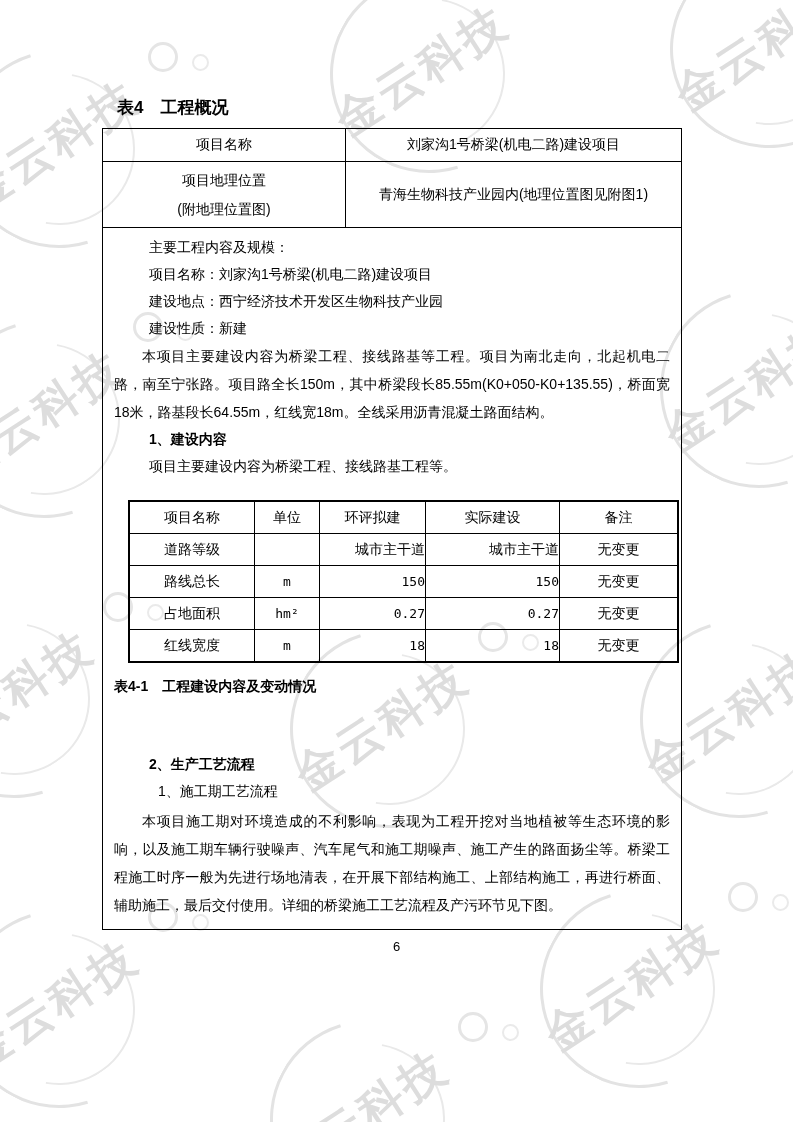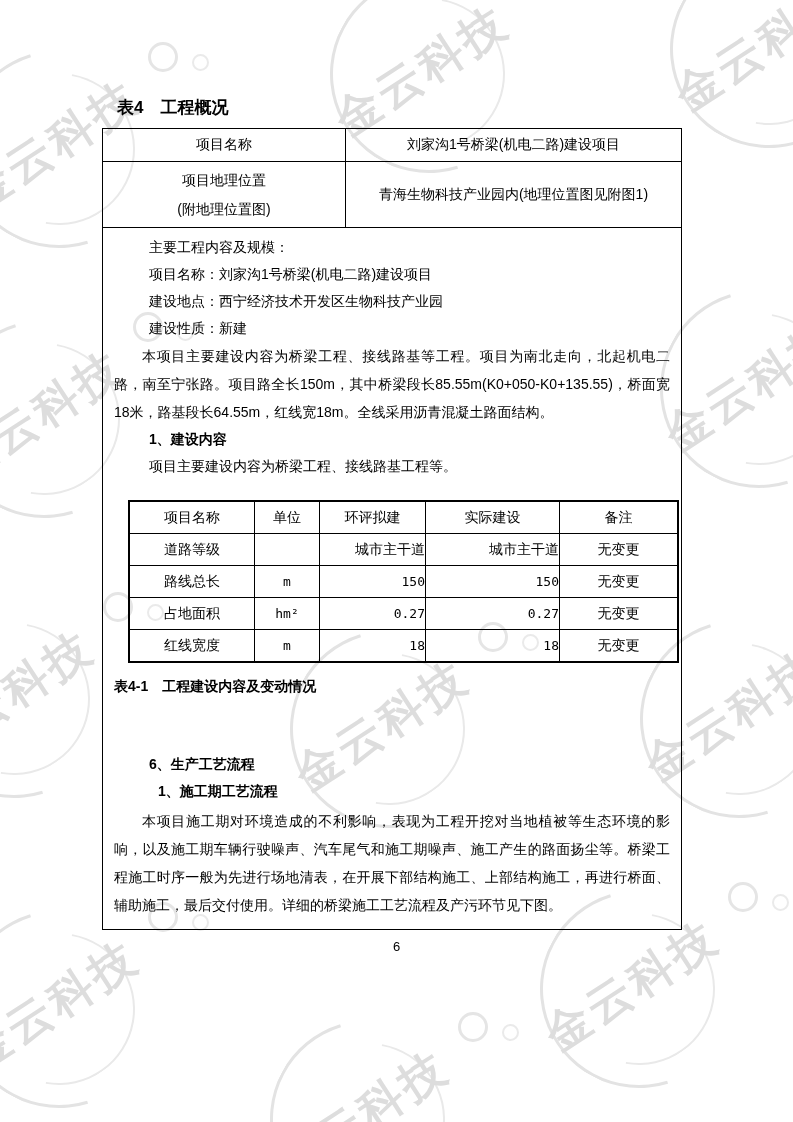--- a/index.html
+++ b/index.html
@@ -40,21 +40,21 @@
   table.inner{
     border-collapse:collapse;table-layout:fixed;width:551px;
     margin:20px 0 0 14px;border:2.5px solid #000;
   }
   table.inner td{border:1px solid #000;height:31px;font-size:14px;padding:0;vertical-align:middle;}
   table.inner .c{text-align:center;}
   table.inner .v{text-align:right;padding-left:24px;}
   table.inner .mono{font-family:"DejaVu Sans Mono",monospace;font-size:13px;}
   .caption{text-align:left;font-size:14px;font-weight:bold;margin-top:15px;white-space:pre-wrap;}
   .sec2{margin-top:55px;}
-  .sub{padding-left:44px;font-weight:bold;}
+  .sub{padding-left:44px;}
   .p2{margin-top:2px;line-height:28px;}
   .pagenum{text-align:center;font-size:13px;margin-top:9px;}
 </style>
 </head>
 <body>
 
 <div class="watermark-layer">
   <div class="wm" style="left:-50px;top:40px">
       <i class="c1"></i>
       <i class="c2"></i>
@@ -188,21 +188,21 @@
                 <td class="c">红线宽度</td>
                 <td class="c mono">m</td>
                 <td class="v mono">18</td>
                 <td class="v mono">18</td>
                 <td class="c">无变更</td>
               </tr>
             </tbody>
           </table>
 
           <div class="caption">表4-1　工程建设内容及变动情况</div>
-          <div class="ln bold sec2">6、生产工艺流程</div>
+          <div class="ln bold sec2">2、生产工艺流程</div>
           <div class="ln sub">1、施工期工艺流程</div>
           <p class="para p2">本项目施工期对环境造成的不利影响，表现为工程开挖对当地植被等生态环境的影响，以及施工期车辆行驶噪声、汽车尾气和施工期噪声、施工产生的路面扬尘等。桥梁工程施工时序一般为先进行场地清表，在开展下部结构施工、上部结构施工，再进行桥面、辅助施工，最后交付使用。详细的桥梁施工工艺流程及产污环节见下图。</p>
         </td>
       </tr>
     </tbody>
   </table>
 
   <div class="pagenum">6</div>
 </div>
 

